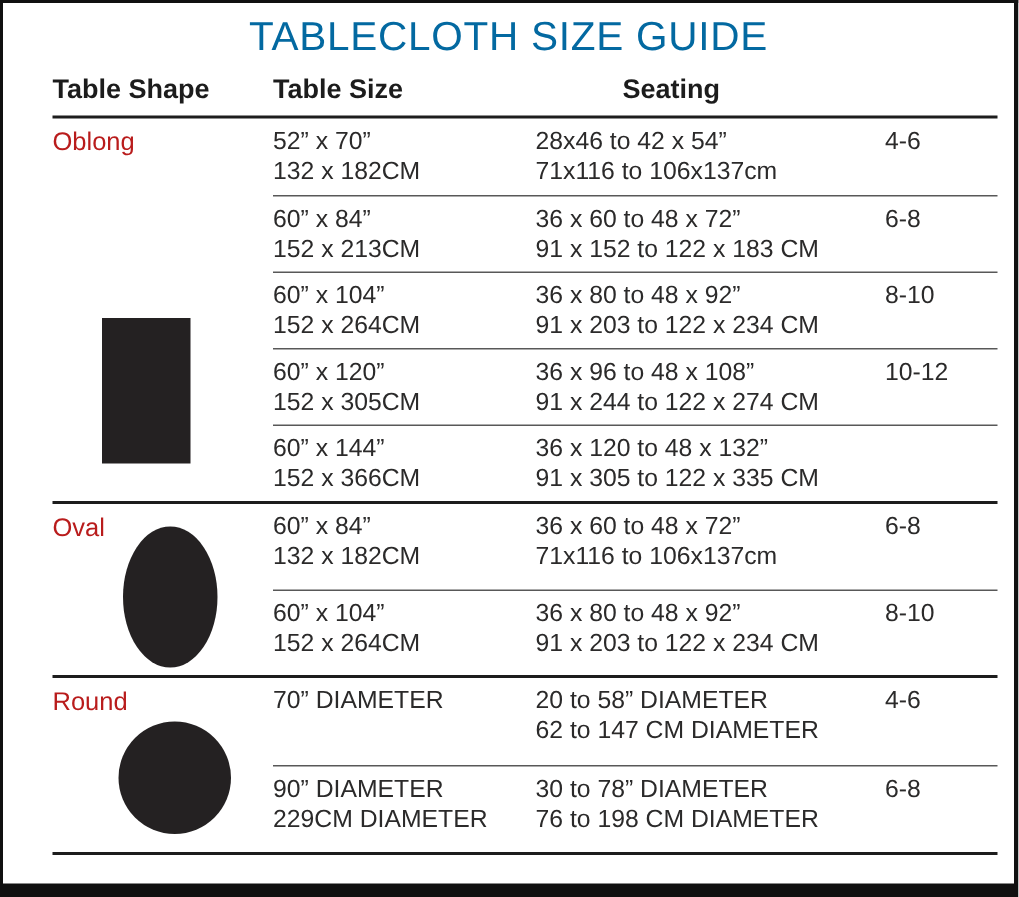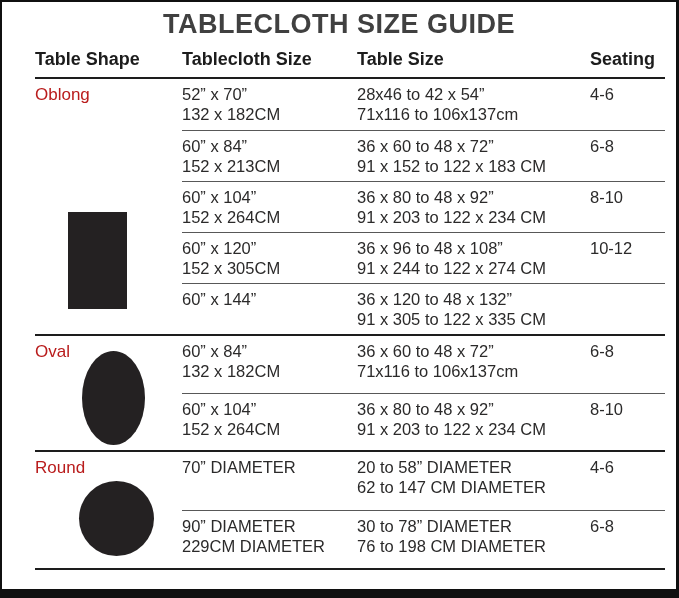--- a/index.html
+++ b/index.html
@@ -15,23 +15,23 @@
     font-family: "Liberation Sans", sans-serif;
     color: #231f20;
     overflow: hidden;
   }
   .title {
     margin: 0;
     height: 31px;
     padding-top: 7px;
     text-align: center;
     font-size: 27px;
-    font-weight: bold;
+    font-weight: normal;
     letter-spacing: 0.5px;
-    color: #404040;
+    color: #0369a1;
   }
   .content { padding: 0 11px 0 33px; }
   .thead {
     display: flex;
     align-items: flex-end;
     height: 39px;
     box-sizing: border-box;
     padding-bottom: 7px;
     border-bottom: 2px solid #1d1d1d;
     font-size: 18px;
@@ -79,21 +79,20 @@
 </style>
 </head>
 <body>
 
 <div class="frame">
   <h1 class="title">TABLECLOTH SIZE GUIDE</h1>
 
   <div class="content">
     <div class="thead">
       <div class="col-shape">Table Shape</div>
-      <div class="col-cloth">Tablecloth Size</div>
       <div class="col-table">Table Size</div>
       <div class="col-seat">Seating</div>
     </div>
 
     <div class="section section-oblong">
       <span class="section-label">Oblong</span>
       <div class="shape shape-rect"></div>
       <div class="rows">
         <div class="row">
           <div class="col-cloth">
@@ -135,20 +134,21 @@
           </div>
           <div class="col-table">
             <div>36 x 96 to 48 x 108”</div>
             <div>91 x 244 to 122 x 274 CM</div>
           </div>
           <div class="col-seat">10-12</div>
         </div>
         <div class="row">
           <div class="col-cloth">
             <div>60” x 144”</div>
+            <div>152 x 366CM</div>
           </div>
           <div class="col-table">
             <div>36 x 120 to 48 x 132”</div>
             <div>91 x 305 to 122 x 335 CM</div>
           </div>
         </div>
       </div>
     </div>
 
     <div class="section section-oval">

